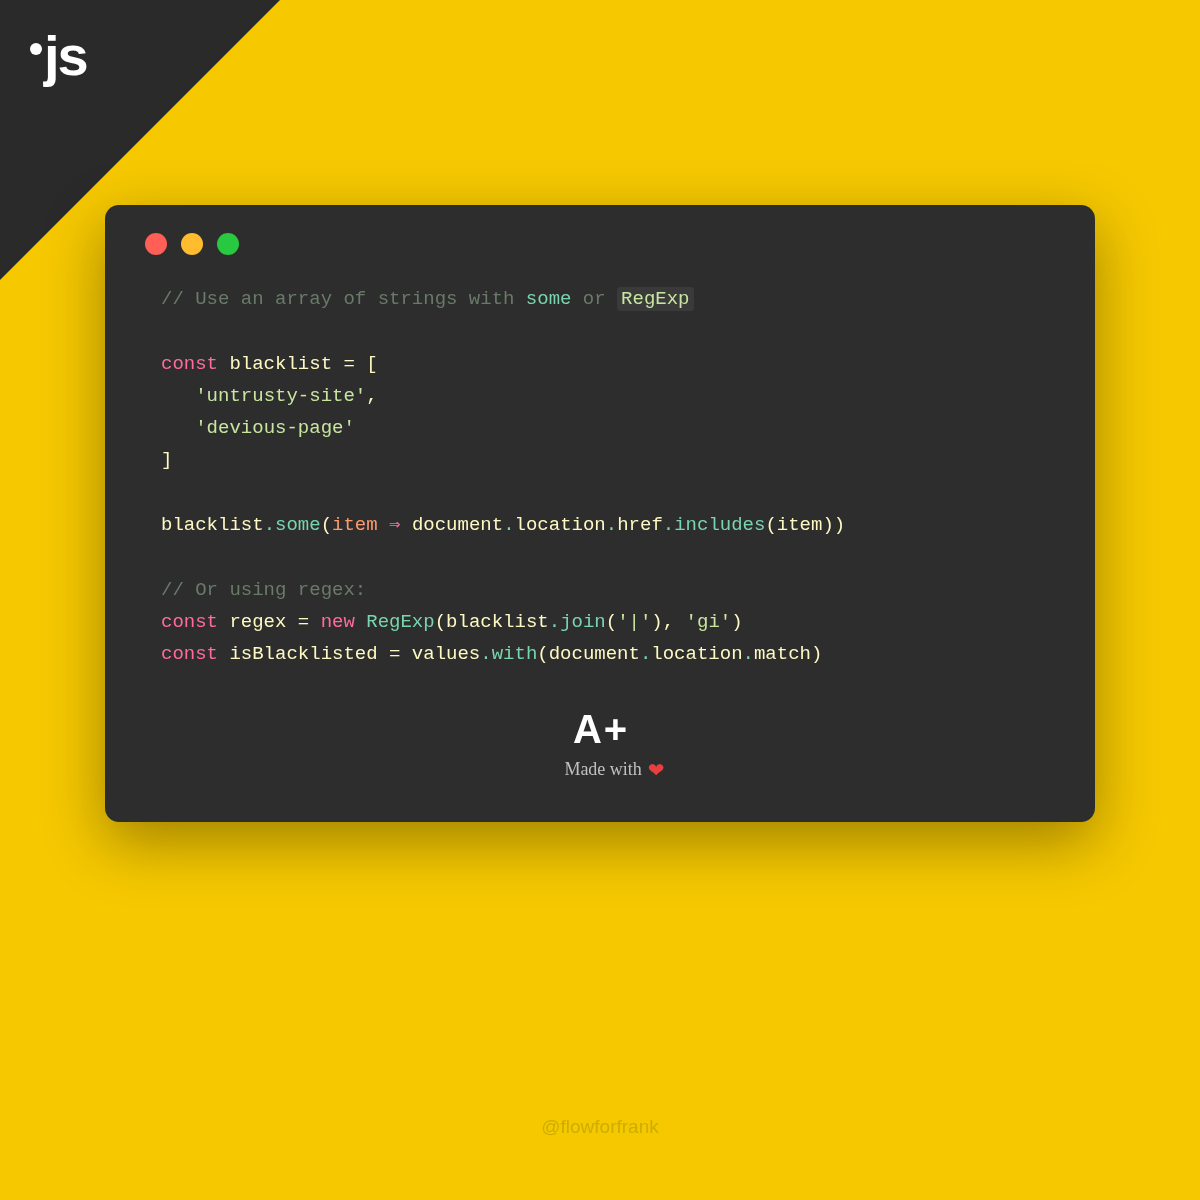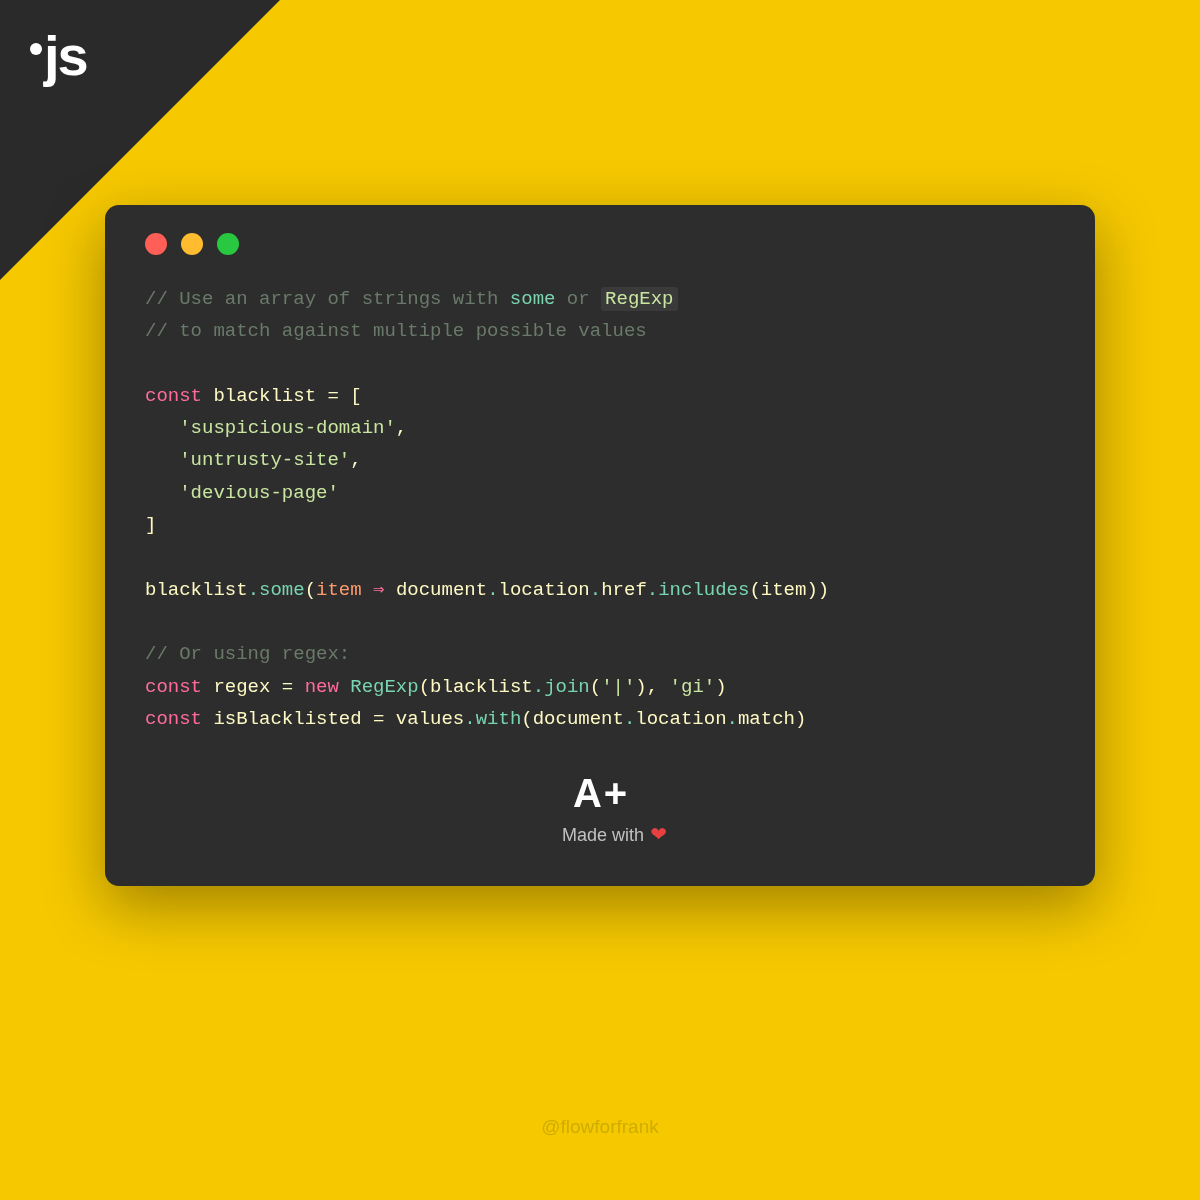--- a/index.html
+++ b/index.html
@@ -94,20 +94,21 @@
     .param { color: #ff9a6c; font-family: Liberation Mono, monospace; }
     .builtin { color: #79d4b0; }
     .highlight-some { color: #79d4b0; }
     .highlight-regexp { color: #c8e6a0; background: #3a3a3a; padding: 1px 4px; border-radius: 3px; }
     .arrow { color: #ff6b9d; }
     .plain { color: #fef9c3; }
 
     .code-line {
       display: block;
       white-space: pre;
+      margin-left: 16px;
     }
 
     
     .card-footer {
       margin-top: 36px;
       display: flex;
       flex-direction: column;
       align-items: center;
       gap: 6px;
     }
@@ -121,24 +122,24 @@
       align-items: center;
       gap: 2px;
     }
 
     .aplus-logo .plus {
       color: #ffffff;
     }
 
     .made-with {
       color: #c0c0c0;
-      font-family: Liberation Sans, sans-serif;
+      font-family: Liberation Serif, serif;
       font-size: 18px;
       display: flex;
-      align-items: flex-end;
+      align-items: center;
       gap: 6px;
       margin-left: 29px;
     }
 
     .heart-icon {
       color: #e84040;
       font-size: 20px;
     }
 
     
@@ -166,24 +167,22 @@
 <div class="code-card">
 
   <div class="traffic-lights">
     <div class="dot-btn dot-red"></div>
     <div class="dot-btn dot-yellow"></div>
     <div class="dot-btn dot-green"></div>
   </div>
 
   <div class="code-block">
     <span class="code-line"><span class="comment">// Use an array of strings with </span><span class="highlight-some">some</span><span class="comment"> or </span><span class="highlight-regexp">RegExp</span></span>
-    <span class="code-line"><span class="comment">// to match against multiple possible values</span></span>
     <span class="code-line"> </span>
     <span class="code-line"><span class="keyword">const</span><span class="plain"> blacklist = [</span></span>
-    <span class="code-line"><span class="plain">   </span><span class="string">'suspicious-domain'</span><span class="plain">,</span></span>
     <span class="code-line"><span class="plain">   </span><span class="string">'untrusty-site'</span><span class="plain">,</span></span>
     <span class="code-line"><span class="plain">   </span><span class="string">'devious-page'</span></span>
     <span class="code-line"><span class="plain">]</span></span>
     <span class="code-line"> </span>
     <span class="code-line"><span class="plain">blacklist</span><span class="prop">.</span><span class="fn-call">some</span><span class="plain">(</span><span class="param">item</span><span class="plain"> </span><span class="arrow">⇒</span><span class="plain"> document</span><span class="prop">.</span><span class="plain">location</span><span class="prop">.</span><span class="plain">href</span><span class="prop">.</span><span class="fn-call">includes</span><span class="plain">(item))</span></span>
     <span class="code-line"> </span>
     <span class="code-line"><span class="comment">// Or using regex:</span></span>
     <span class="code-line"><span class="keyword">const</span><span class="plain"> regex = </span><span class="keyword">new</span><span class="plain"> </span><span class="builtin">RegExp</span><span class="plain">(blacklist</span><span class="prop">.</span><span class="fn-call">join</span><span class="plain">(</span><span class="string">'|'</span><span class="plain">), </span><span class="string">'gi'</span><span class="plain">)</span></span>
     <span class="code-line"><span class="keyword">const</span><span class="plain"> isBlacklisted = values</span><span class="prop">.</span><span class="fn-call">with</span><span class="plain">(document</span><span class="prop">.</span><span class="plain">location</span><span class="prop">.</span><span class="plain">match)</span></span>
   </div>

